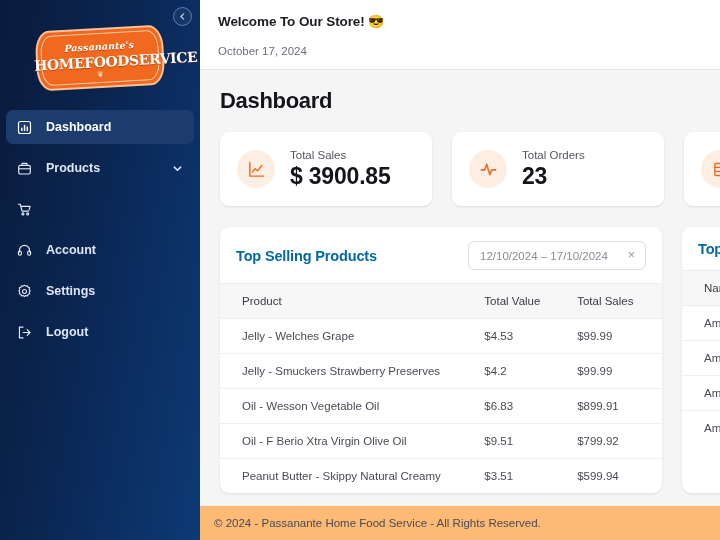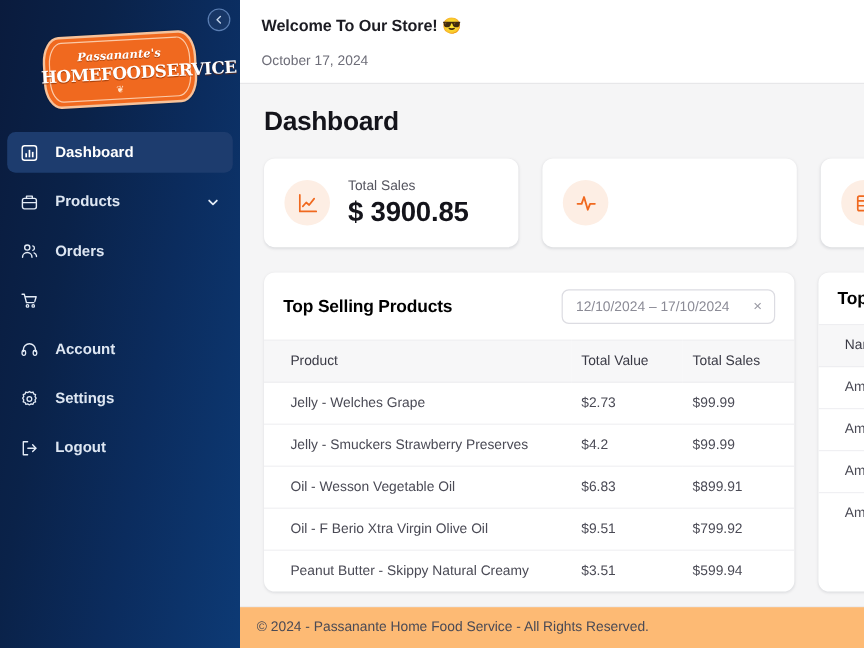--- a/index.html
+++ b/index.html
@@ -253,21 +253,21 @@
   .panel-head {
     display: flex;
     align-items: center;
     justify-content: space-between;
     padding: 14px 16px 13px 16px;
     gap: 10px;
   }
   .panel-title {
     font-size: 14.5px;
     font-weight: bold;
-    color: #000000;
+    color: #0369a1;
     letter-spacing: -0.15px;
     white-space: nowrap;
   }
   .daterange {
     display: flex;
     align-items: center;
     justify-content: space-between;
     gap: 8px;
     border: 1px solid #dcdce2;
     border-radius: 6px;
@@ -379,31 +379,20 @@
         </span>
         <span class="nav-label">Products</span>
         <span class="nav-chevron">
           <svg width="11" height="11" viewBox="0 0 12 12">
             <polyline points="2.5,4.5 6,8 9.5,4.5" fill="none" stroke="#e3ebf6" stroke-width="1.6" stroke-linecap="round" stroke-linejoin="round"></polyline>
           </svg>
         </span>
       </div>
 
 
-      <div class="nav-item">
-        <span class="nav-icon">
-          <svg width="15" height="15" viewBox="0 0 16 16">
-            <circle cx="6.1" cy="4.6" r="2.3" fill="none" stroke="#e3ebf6" stroke-width="1.25"></circle>
-            <path d="M1.9 13.2 a4.2 4.2 0 0 1 8.4 0" fill="none" stroke="#e3ebf6" stroke-width="1.25" stroke-linecap="round"></path>
-            <path d="M11 3.1 a2.1 2.1 0 0 1 0 4" fill="none" stroke="#e3ebf6" stroke-width="1.2" stroke-linecap="round"></path>
-            <path d="M12.1 9.4 a3.3 3.3 0 0 1 2.2 3.1" fill="none" stroke="#e3ebf6" stroke-width="1.2" stroke-linecap="round"></path>
-          </svg>
-        </span>
-        <span class="nav-label">Orders</span>
-      </div>
 
       <div class="nav-item">
         <span class="nav-icon">
           <svg width="15" height="15" viewBox="0 0 16 16">
             <path d="M1.5 2.4 h2 l1.9 7.4 h6.6" fill="none" stroke="#e3ebf6" stroke-width="1.25" stroke-linecap="round" stroke-linejoin="round"></path>
             <path d="M4.6 4.6 h9.4 l-1.2 4.1" fill="none" stroke="#e3ebf6" stroke-width="1.25" stroke-linecap="round" stroke-linejoin="round"></path>
             <circle cx="6.3" cy="12.7" r="1.1" fill="none" stroke="#e3ebf6" stroke-width="1.15"></circle>
             <circle cx="11.4" cy="12.7" r="1.1" fill="none" stroke="#e3ebf6" stroke-width="1.15"></circle>
           </svg>
         </span>
@@ -472,20 +461,24 @@
             <div class="stat-value">$ 3900.85</div>
           </div>
         </div>
 
         <div class="stat-card">
           <div class="stat-icon">
             <svg width="19" height="19" viewBox="0 0 20 20">
               <polyline points="2.4,10.4 6,10.4 8.1,4.4 11.4,15.6 13.4,10.4 17.6,10.4" fill="none" stroke="#f0691f" stroke-width="1.6" stroke-linecap="round" stroke-linejoin="round"></polyline>
             </svg>
           </div>
+          <div>
+            <div class="stat-label">Total Orders</div>
+            <div class="stat-value">23</div>
+          </div>
         </div>
 
         <div class="stat-card">
           <div class="stat-icon">
             <svg width="19" height="19" viewBox="0 0 20 20">
               <rect x="4" y="3.6" width="12" height="12.8" rx="1.5" fill="none" stroke="#f0691f" stroke-width="1.5"></rect>
               <line x1="4" y1="7.8" x2="16" y2="7.8" stroke="#f0691f" stroke-width="1.4"></line>
               <line x1="4" y1="12.1" x2="16" y2="12.1" stroke="#f0691f" stroke-width="1.4"></line>
             </svg>
           </div>
@@ -511,21 +504,21 @@
             <thead>
               <tr>
                 <th class="col-product">Product</th>
                 <th class="col-value num">Total Value</th>
                 <th class="col-sales num">Total Sales</th>
               </tr>
             </thead>
             <tbody>
               <tr>
                 <td>Jelly - Welches Grape</td>
-                <td>$2.73</td>
+                <td>$4.53</td>
                 <td>$99.99</td>
               </tr>
               <tr>
                 <td>Jelly - Smuckers Strawberry Preserves</td>
                 <td>$4.2</td>
                 <td>$99.99</td>
               </tr>
               <tr>
                 <td>Oil - Wesson Vegetable Oil</td>
                 <td>$6.83</td>

